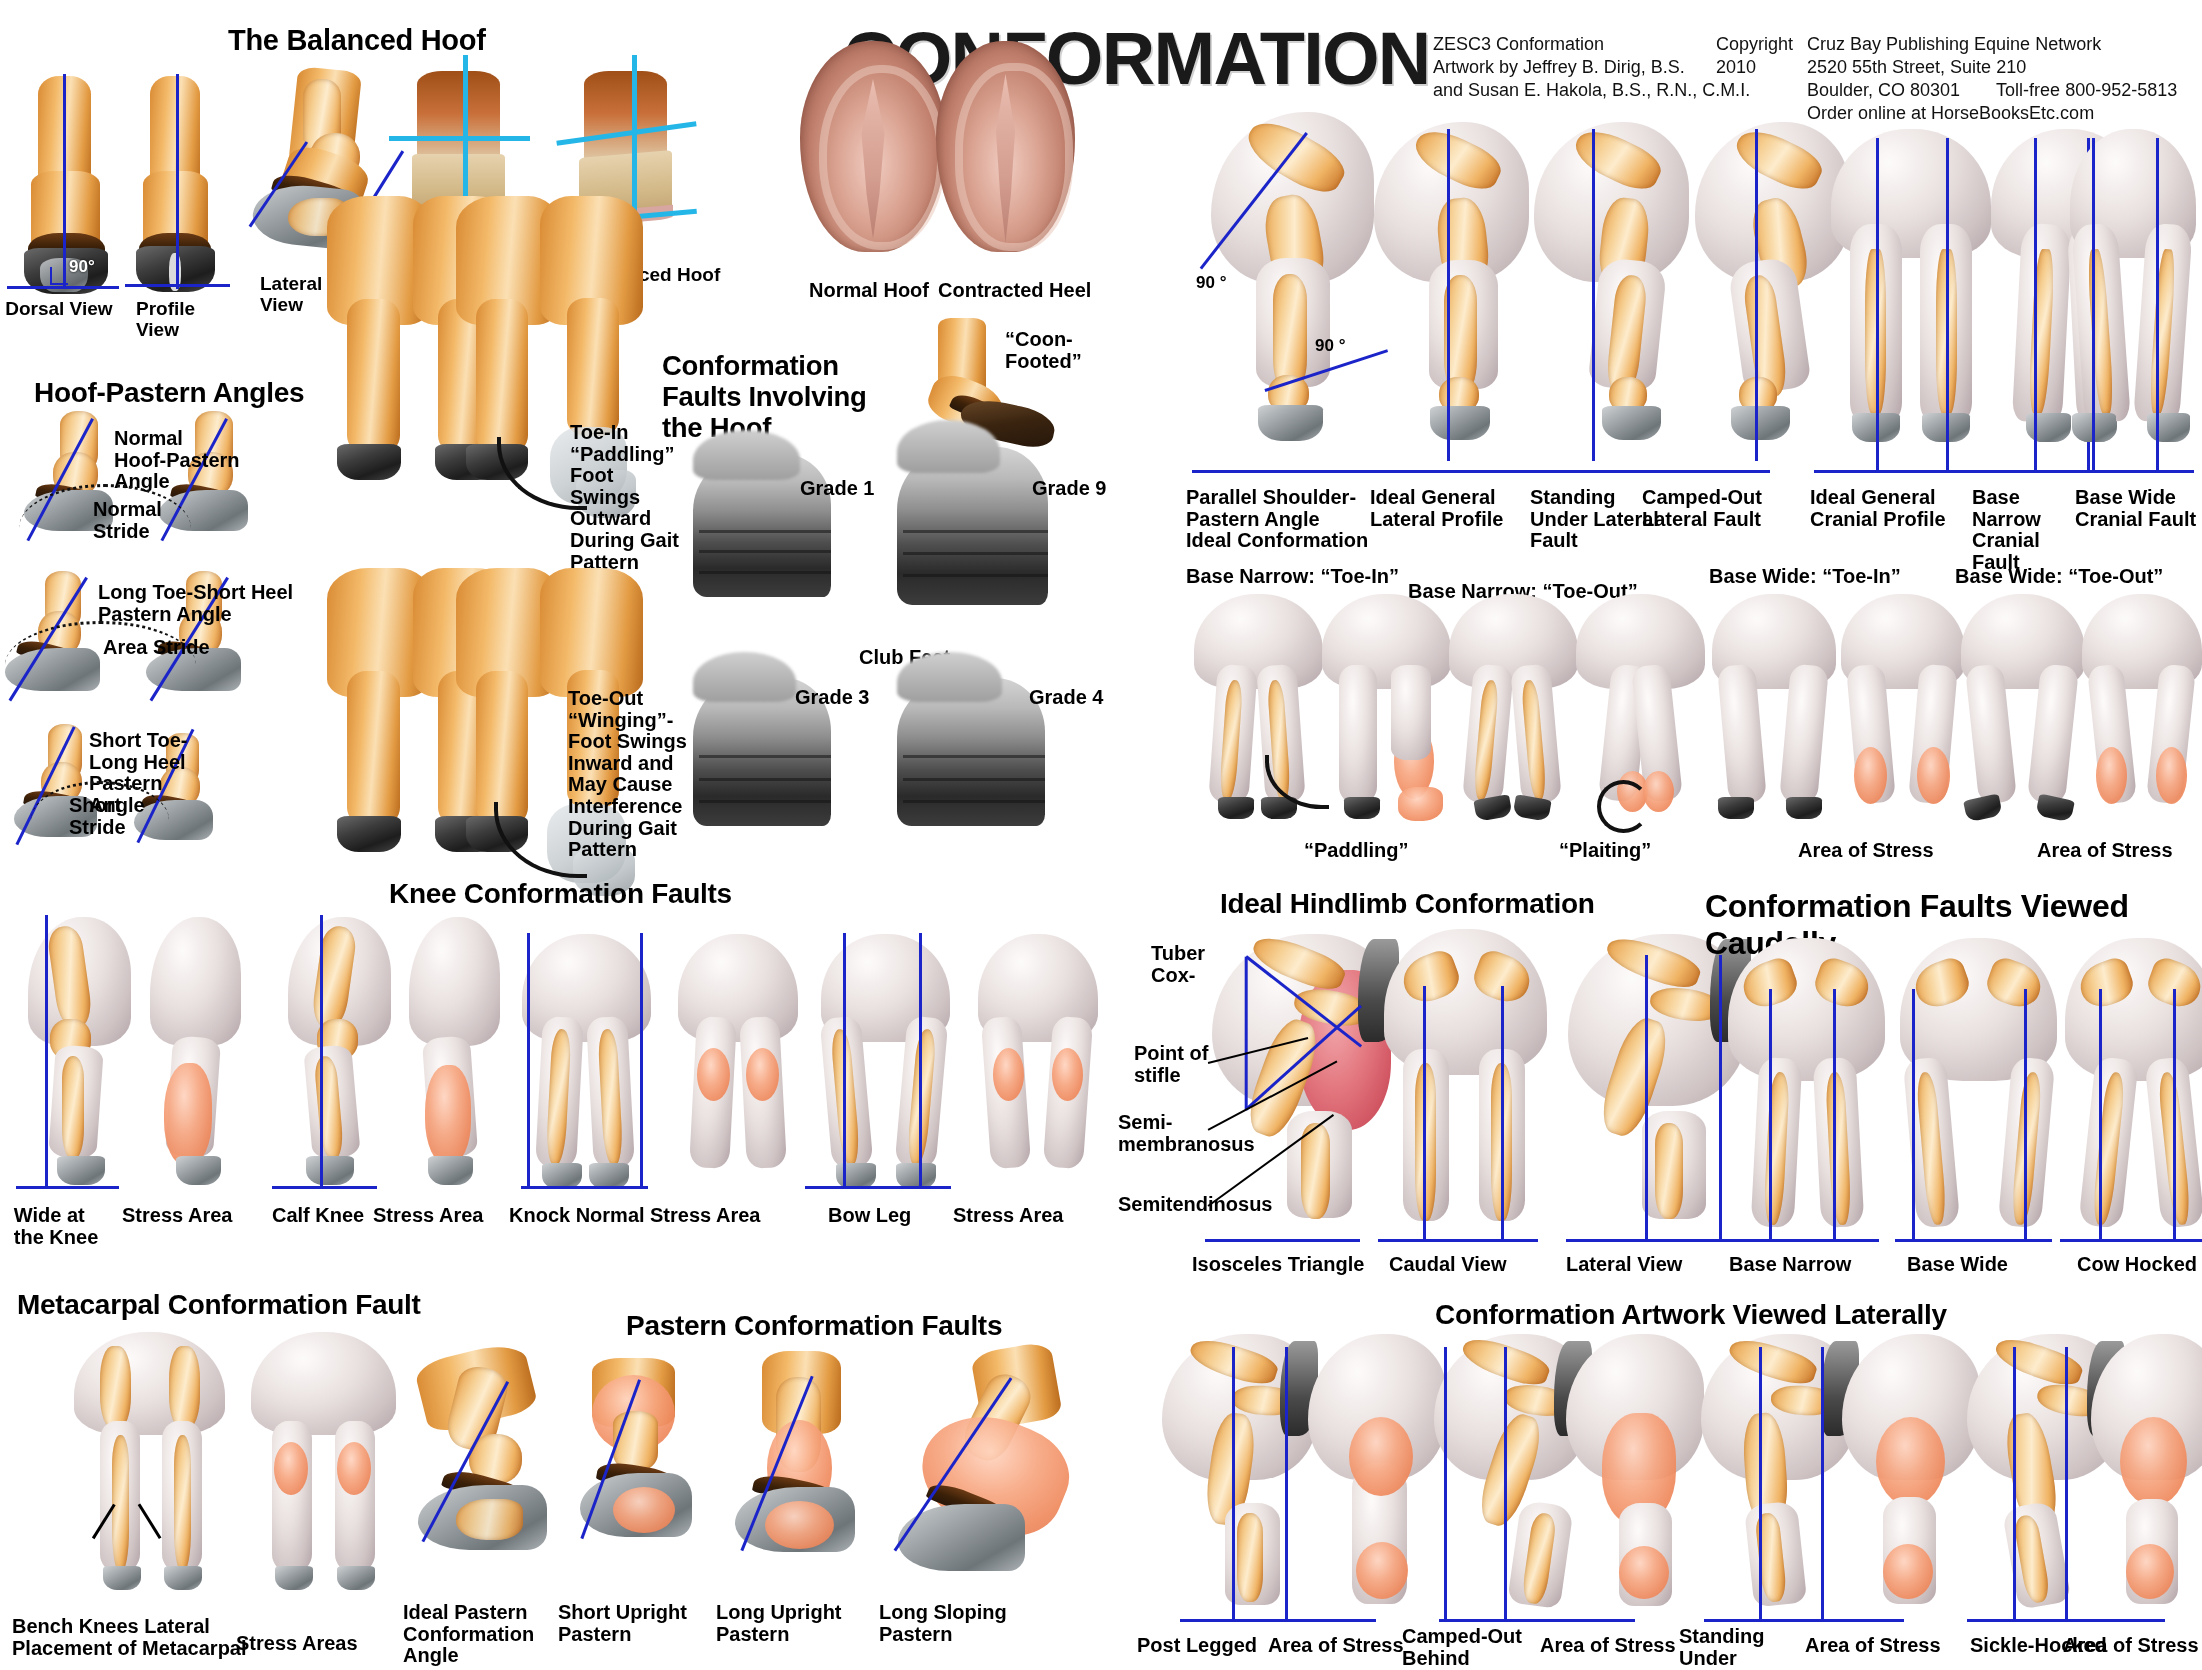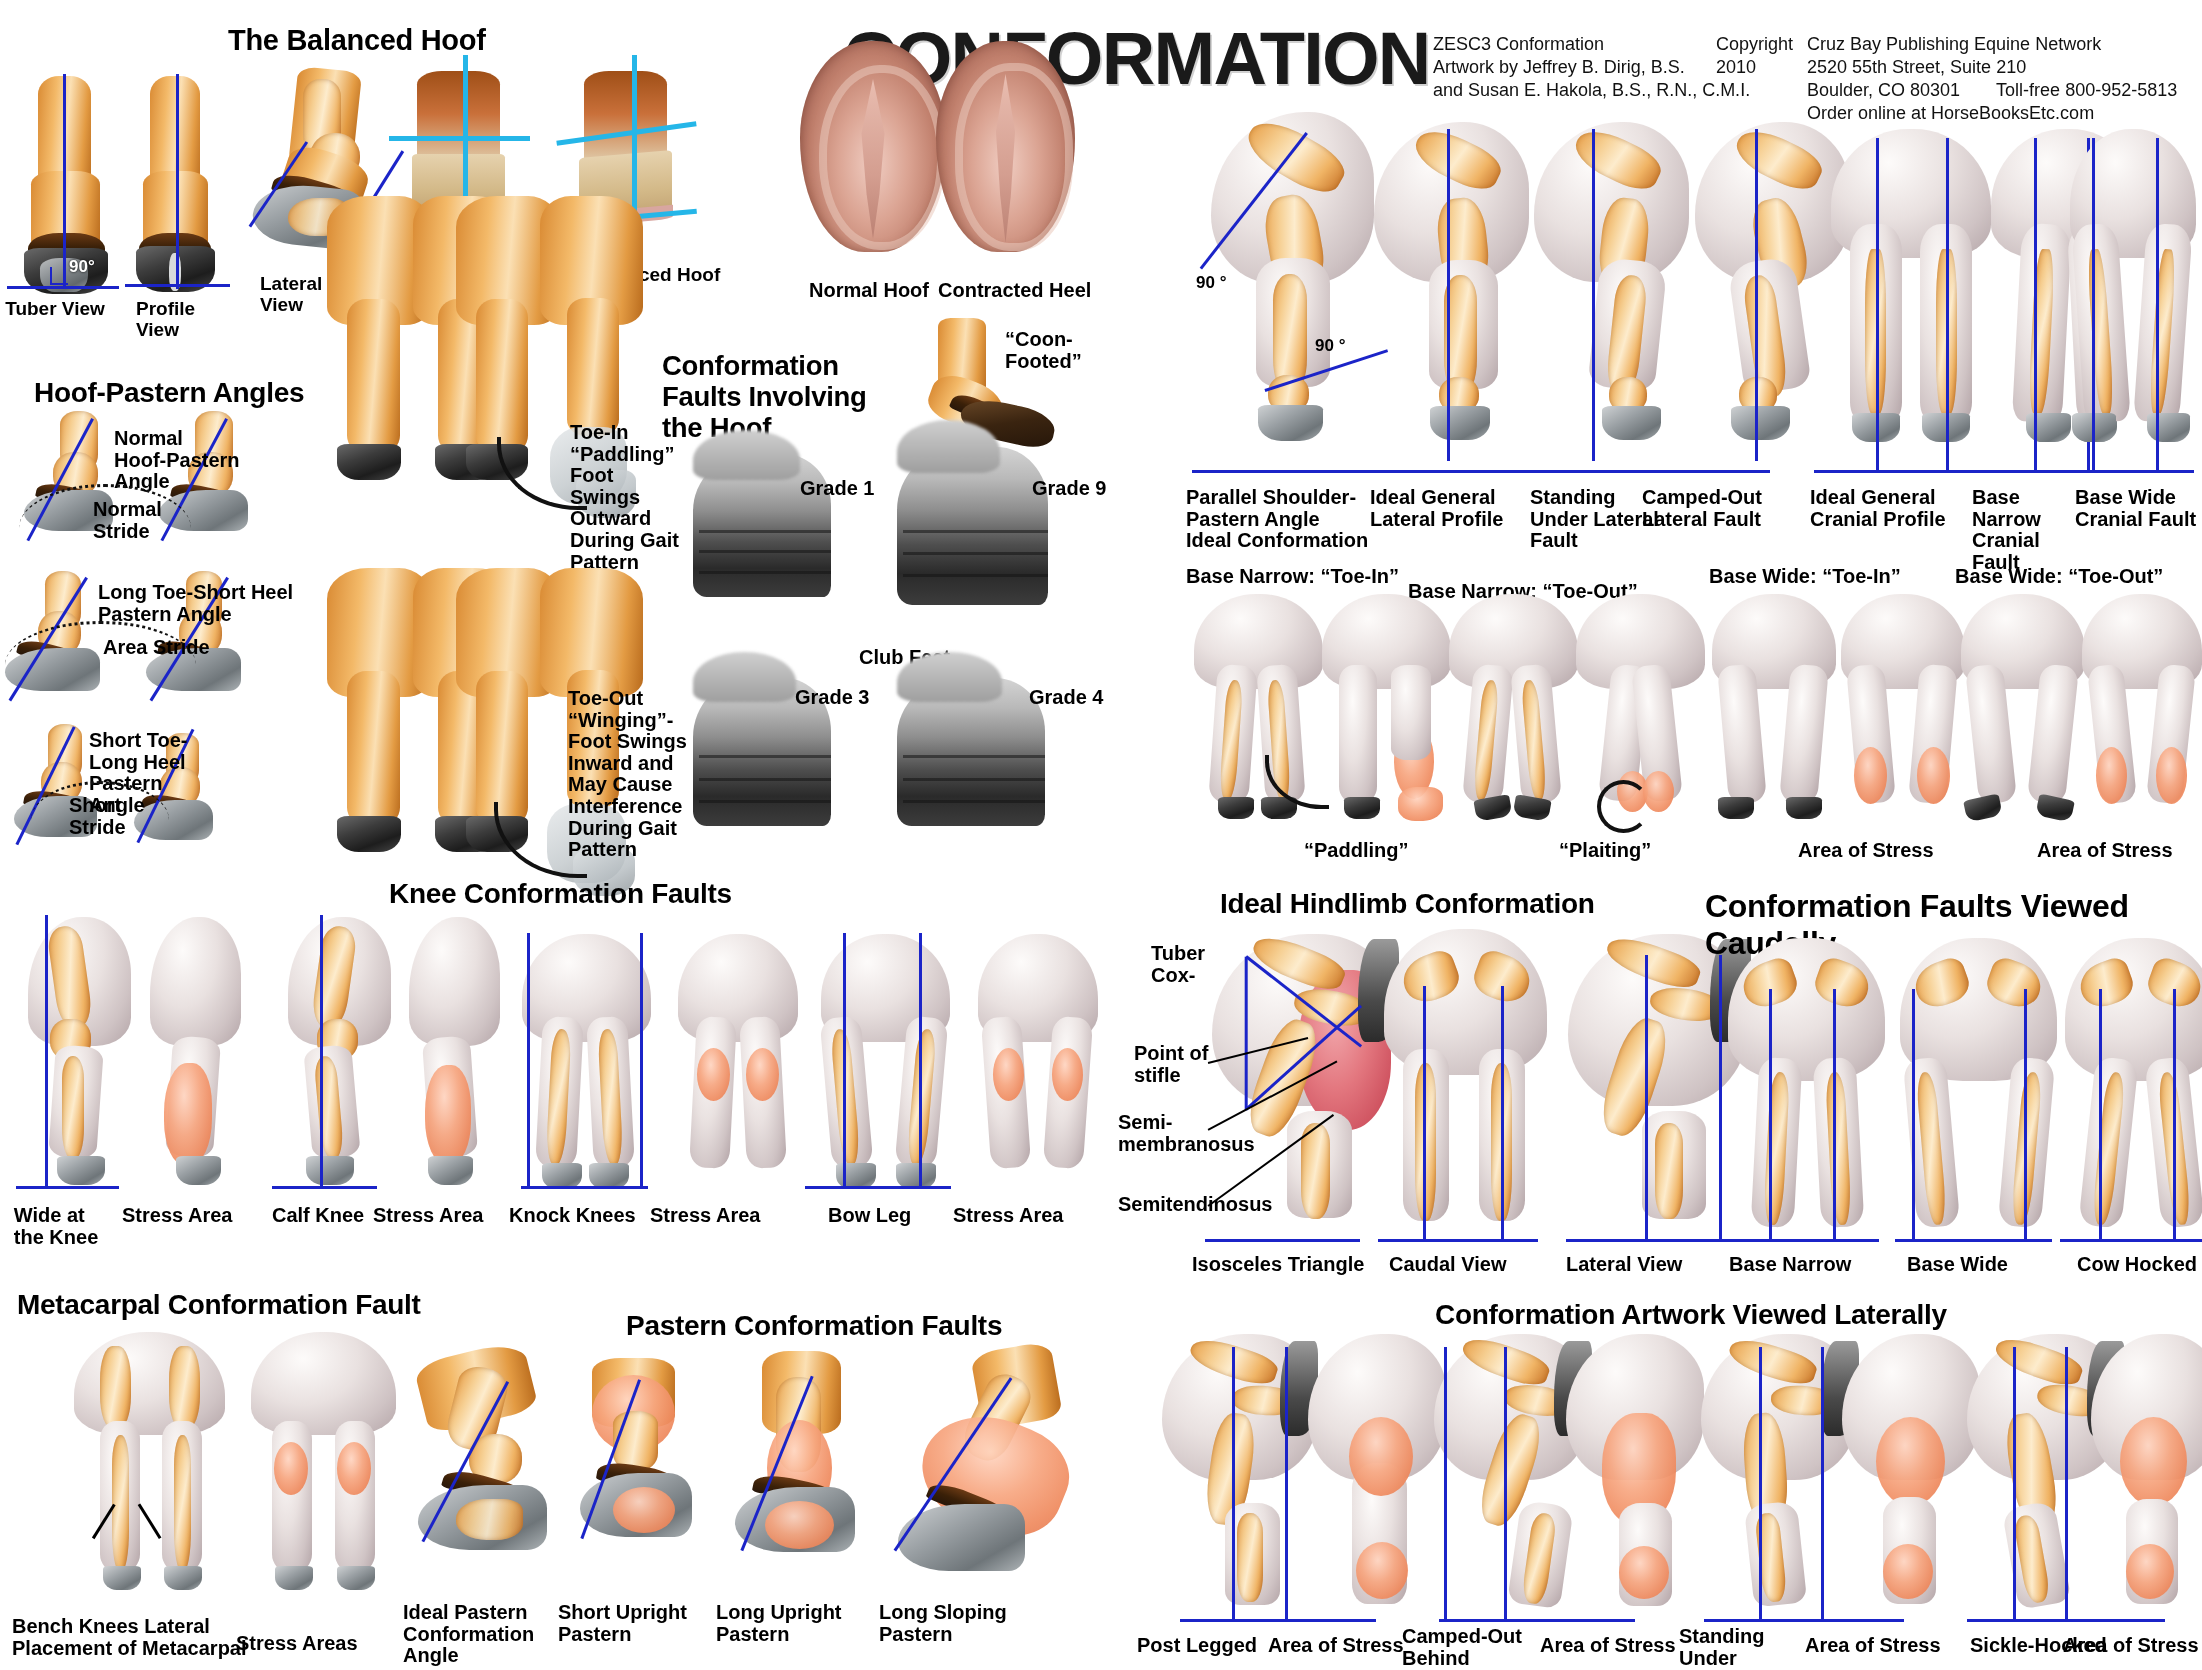--- a/index.html
+++ b/index.html
@@ -115,21 +115,21 @@
   <div class="art tan" style="left:19px;top:0;width:53px;height:129px;border-radius:40% 40% 30% 30%/14% 14% 12% 12%;"></div>
   <div class="art tan" style="left:12px;top:95px;width:69px;height:83px;border-radius:34%/16%;"></div>
   <div class="art coronet" style="left:8.6px;top:157px;width:77px;height:26px;"></div>
   <div class="art hoofdark" style="left:5.2px;top:172px;width:84px;height:46px;"></div>
   <div class="art hoofgrey" style="left:20.6px;top:182px;width:48px;height:34px;opacity:.85;border-radius:40% 40% 30% 30%/30% 30% 50% 50%;"></div>
 </div>
 <div class="abs vline" style="left:63px;top:74px;height:213px;"></div>
 <div class="abs hline" style="left:6.9px;top:286px;width:112px;"></div>
 <div class="abs" style="left:50px;top:267px;width:15.5px;height:15.5px;border-left:2.6px solid #1b24c8;border-bottom:2.6px solid #1b24c8;"></div>
 <div class="abs lbl" style="left:69px;top:258px;font-size:17px;color:#fff;text-shadow:0 0 2.6px #000;">90°</div>
-<div class="abs lbl" style="left:5.2px;top:299px;font-size:19px;">Tuber View</div>
+<div class="abs lbl" style="left:5.2px;top:299px;font-size:19px;">Dorsal View</div>
 
 <div class="abs" style="left:129px;top:76px;width:95px;height:206px;">
   <div class="art tan" style="left:20.6px;top:0;width:50px;height:129px;border-radius:40% 40% 30% 30%/14% 14% 12% 12%;"></div>
   <div class="art tan" style="left:13.8px;top:95px;width:65px;height:83px;border-radius:34%/16%;"></div>
   <div class="art coronet" style="left:10.3px;top:157px;width:72px;height:26px;"></div>
   <div class="art hoofdark" style="left:6.9px;top:170px;width:79px;height:46px;"></div>
   <div class="art" style="left:40px;top:177px;width:12px;height:38px;background:#d8dadb;border-radius:40%;"></div>
 </div>
 <div class="abs vline" style="left:176px;top:74px;height:215px;"></div>
 <div class="abs hline" style="left:125px;top:284px;width:105px;"></div>
@@ -571,21 +571,21 @@
   <div class="art flesh" style="left:26px;top:83px;width:41px;height:151px;border-radius:40%/12%;transform:rotate(3deg);"></div>
   <div class="art flesh" style="left:77px;top:83px;width:41px;height:151px;border-radius:40%/12%;transform:rotate(-3deg);"></div>
   <div class="art bone" style="left:36px;top:95px;width:19px;height:136px;transform:rotate(3deg);"></div>
   <div class="art bone" style="left:88px;top:95px;width:19px;height:136px;transform:rotate(-3deg);"></div>
   <div class="art hoofgrey" style="left:29px;top:229px;width:40px;height:26px;"></div>
   <div class="art hoofgrey" style="left:76px;top:229px;width:40px;height:26px;"></div>
 </div>
 <div class="abs vline" style="left:527px;top:933px;height:256px;"></div>
 <div class="abs vline" style="left:640px;top:933px;height:256px;"></div>
 <div class="abs hline" style="left:521px;top:1186px;width:127px;"></div>
-<div class="abs lbl" style="left:509px;top:1205px;font-size:20px;">Knock Knees</div>
+<div class="abs lbl" style="left:509px;top:1205px;font-size:20px;">Knock Normal</div>
 <div class="abs" style="left:669px;top:934px;width:138px;height:258px;">
   <div class="art flesh" style="left:8.6px;top:0;width:120px;height:108px;border-radius:48% 48% 30% 30%/60% 60% 26% 26%;"></div>
   <div class="art flesh" style="left:24px;top:83px;width:40px;height:151px;border-radius:40%/12%;transform:rotate(3deg);"></div>
   <div class="art flesh" style="left:74px;top:83px;width:40px;height:151px;border-radius:40%/12%;transform:rotate(-3deg);"></div>
   <div class="art stress" style="left:27.5px;top:114px;width:33px;height:53px;"></div>
   <div class="art stress" style="left:77px;top:114px;width:33px;height:53px;"></div>
 </div>
 <div class="abs lbl" style="left:650px;top:1205px;font-size:20px;">Stress Area</div>
 
 <div class="abs" style="left:812px;top:934px;width:146px;height:258px;">

